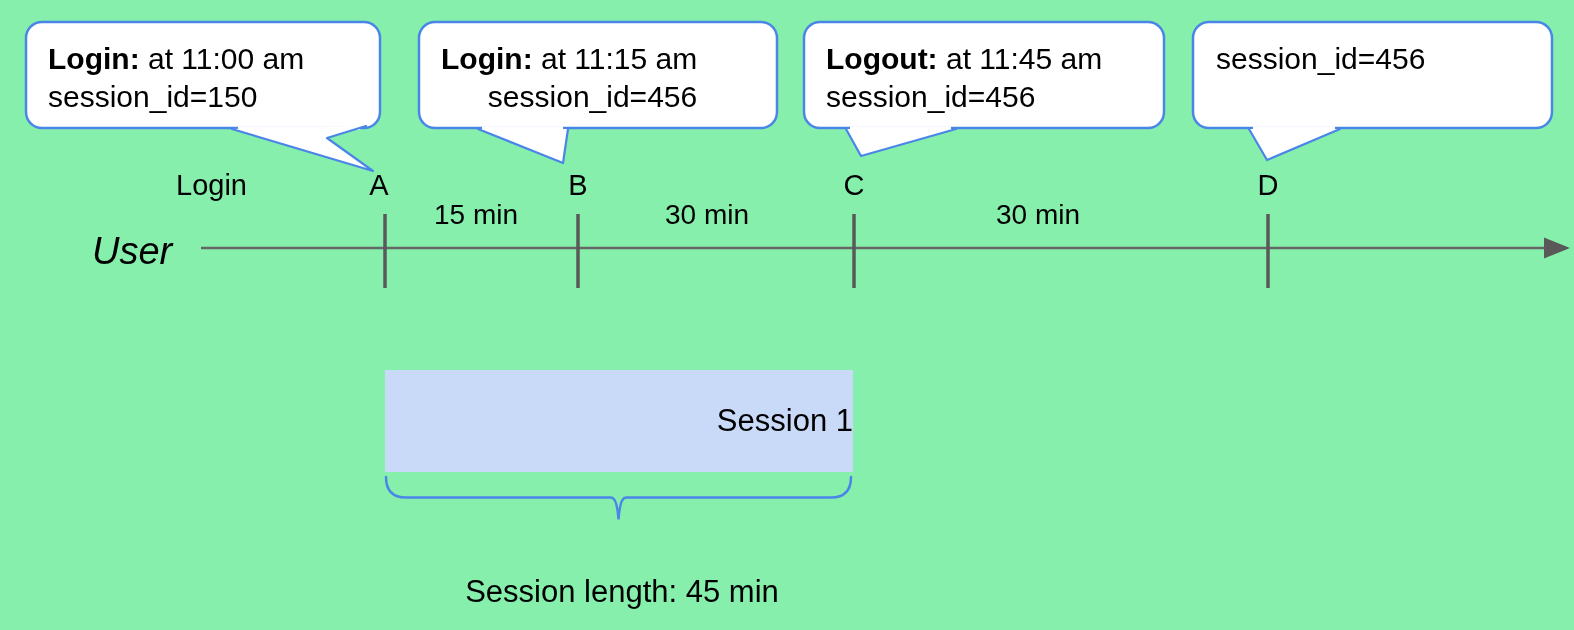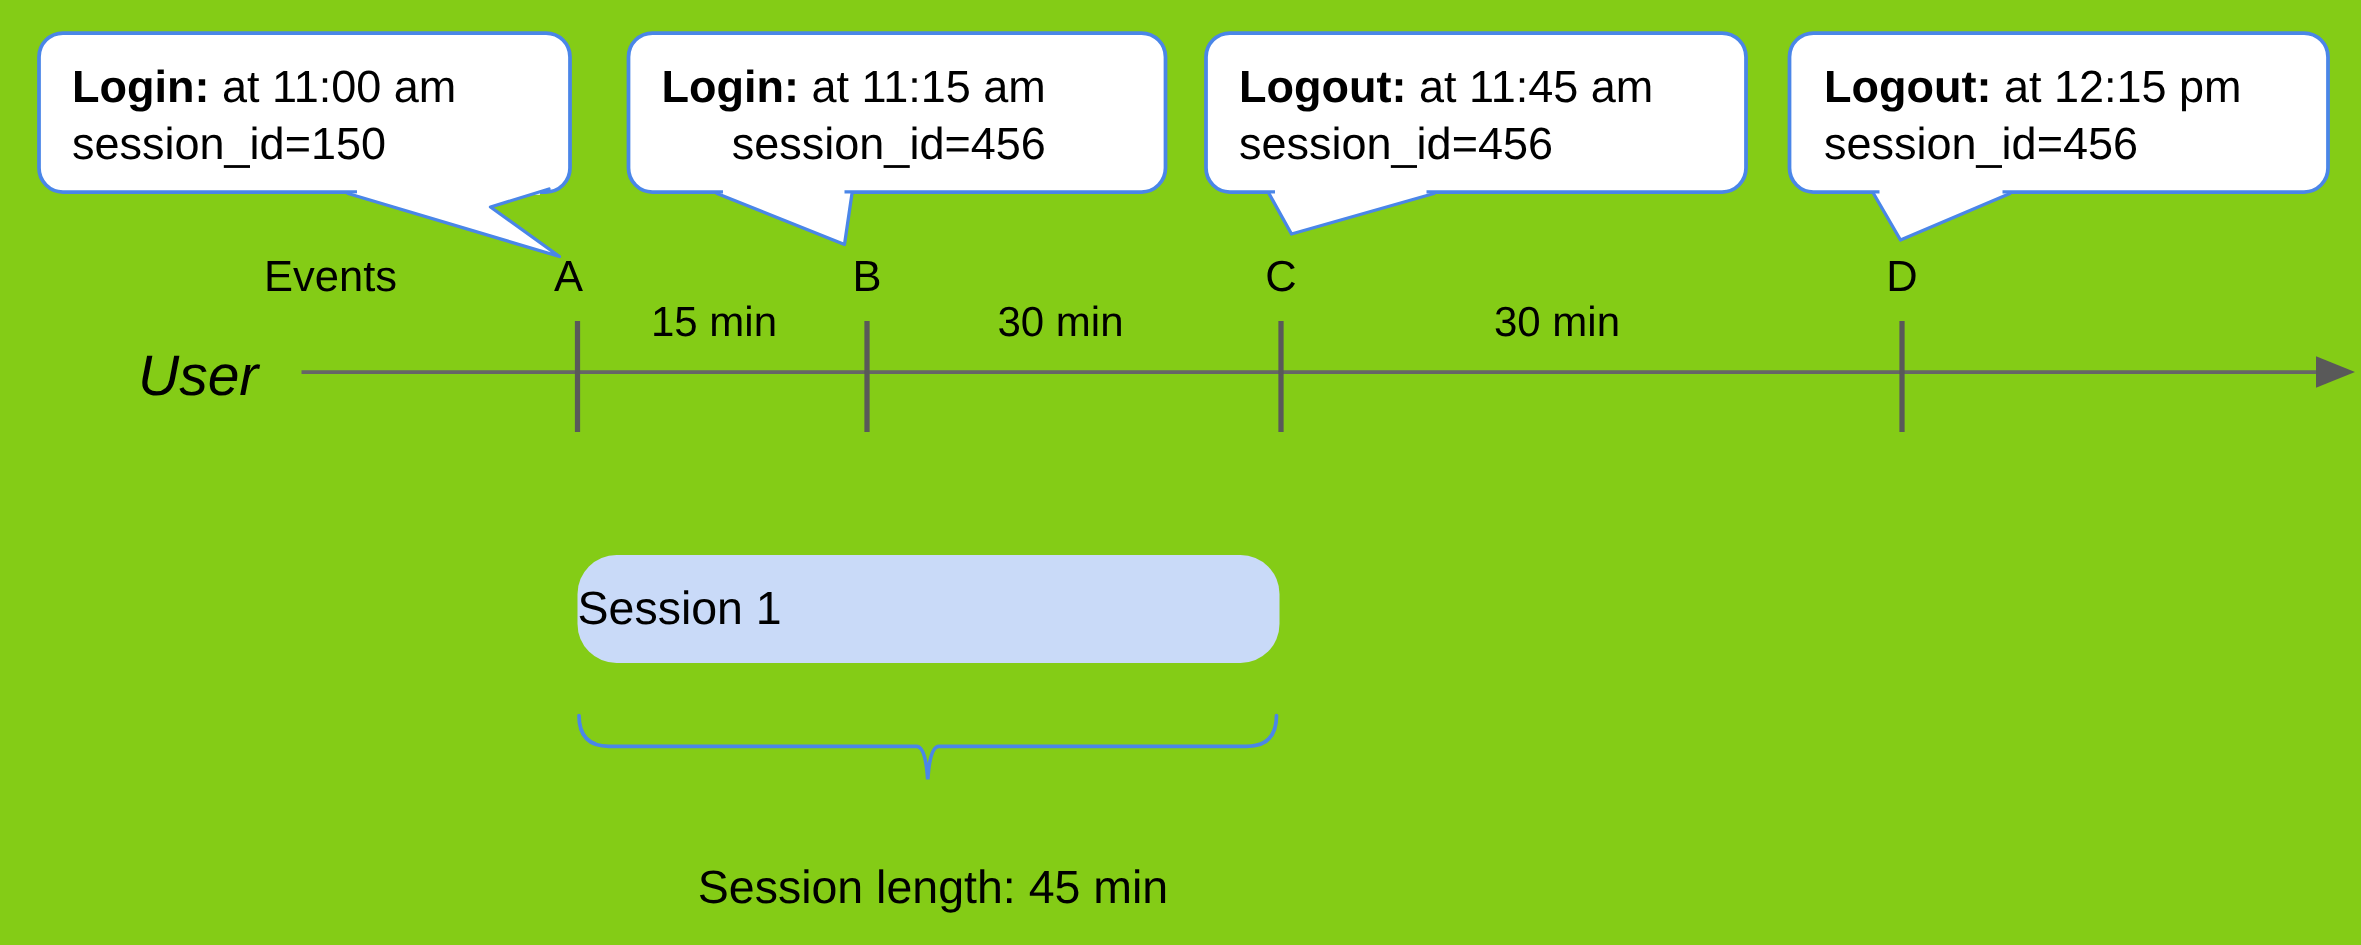--- a/index.html
+++ b/index.html
@@ -4,44 +4,43 @@
 <style>
   :root{
     --accent:#4a86e8;
     --session-fill:#c9daf8;
     --gray-axis:#666666;
     --gray-tick:#595959;
     --text:#000000;
   }
   html,body{margin:0;padding:0;background:#ffffff;}
   .canvas{
-    position:relative;width:1574px;height:630px;background:#84cc16;
+    position:relative;width:1574px;height:630px;background:#86efac;
     font-family:"Liberation Sans", sans-serif;color:var(--text);overflow:hidden;
   }
   svg.shapes{position:absolute;left:0;top:0;width:1574px;height:630px;}
   .bubble{fill:#ffffff;stroke:var(--accent);stroke-width:2.5;}
   .tail{fill:#ffffff;stroke:var(--accent);stroke-width:2.2;stroke-linejoin:round;stroke-linecap:round;}
   .eraser{stroke:#ffffff;stroke-width:3.6;fill:none;}
   .axis{stroke:var(--gray-axis);stroke-width:2.5;}
   .tick{stroke:var(--gray-tick);stroke-width:3.5;}
   .arrowhead{fill:var(--gray-tick);}
   .brace{fill:none;stroke:var(--accent);stroke-width:2.5;stroke-linecap:round;}
   .abs{position:absolute;white-space:nowrap;}
   .callout-text{font-size:30px;line-height:38px;}
   .callout-text b{font-weight:bold;}
   .events-label{font-size:29px;}
   .event-letter{font-size:29px;width:40px;text-align:center;}
   .interval-label{font-size:28px;width:140px;text-align:center;}
   .user-label{font-size:38px;font-style:italic;}
   .session-box{
-    position:absolute;left:385px;top:370px;width:468px;height:72px;
+    position:absolute;left:385px;top:370px;width:468px;height:102px;
     background:var(--session-fill);
-    display:flex;align-items:center;justify-content:flex-start;
+    display:flex;align-items:center;justify-content:flex-end;
     font-size:31px;
-    border-radius:26px;
   }
   .session-length{font-size:31px;width:320px;text-align:center;}
 </style>
 </head>
 <body>
 
 <div class="canvas">
 
   <svg class="shapes" viewBox="0 0 1574 630">
 
@@ -77,25 +76,24 @@
   </div>
   <div class="abs callout-text" style="left:441px;top:40px;text-align:right;">
     <div><b>Login:</b><span> at 11:15 am</span></div>
     <div>session_id=456</div>
   </div>
   <div class="abs callout-text" style="left:826px;top:40px;">
     <div><b>Logout:</b><span> at 11:45 am</span></div>
     <div>session_id=456</div>
   </div>
   <div class="abs callout-text" style="left:1216px;top:40px;">
-    <div><b>Logout:</b><span> at 12:15 pm</span></div>
     <div>session_id=456</div>
   </div>
 
-  <div class="abs events-label" style="left:176px;top:169px;">Events</div>
+  <div class="abs events-label" style="left:176px;top:169px;">Login</div>
   <div class="abs event-letter" style="left:359px;top:169px;">A</div>
   <div class="abs event-letter" style="left:558px;top:169px;">B</div>
   <div class="abs event-letter" style="left:834px;top:169px;">C</div>
   <div class="abs event-letter" style="left:1248px;top:169px;">D</div>
   <div class="abs interval-label" style="left:406px;top:199px;text-align:center;">15 min</div>
   <div class="abs interval-label" style="left:637px;top:199px;">30 min</div>
   <div class="abs interval-label" style="left:968px;top:199px;">30 min</div>
   <div class="abs user-label" style="left:92px;top:230px;">User</div>
 
   <div class="session-box">

